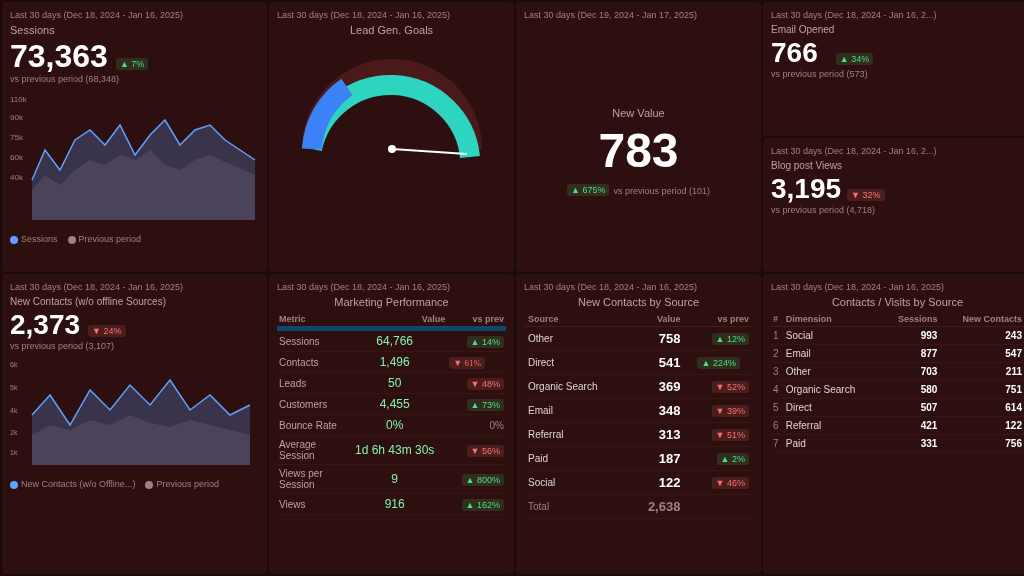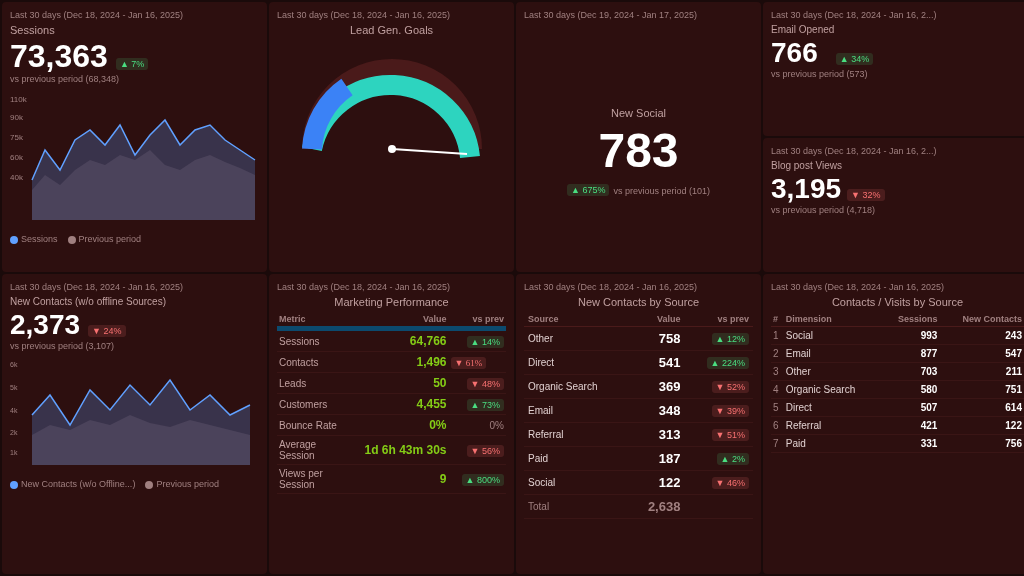--- a/index.html
+++ b/index.html
@@ -149,24 +149,24 @@
       text-align: left;
       padding: 2px 2px;
       border-bottom: 5px solid #0c4a6e;
     }
     .mp-table td {
       padding: 3px 2px;
       font-size: 10px;
       border-bottom: 1px solid #3a1515;
     }
     .mp-table .val-col {
-      text-align: right;
+      text-align: center;
       font-size: 12px;
-      font-weight: bold;
-      color: #84cc16;
+      font-weight: normal;
+      color: #86efac;
     }
     .mp-table .metric-col {
       color: #c0a0a0;
       font-size: 10px;
       width: 65px;
     }
 
     
     .ncs-table {
       width: 100%;
@@ -311,21 +311,21 @@
         <text x="15" y="120" fill="#a08080" font-size="9">31</text>
         <text x="85" y="130" fill="#ffffff" font-size="10" font-weight="bold">614.55%</text>
         <text x="170" y="120" fill="#a08080" font-size="9">3364</text>
       </svg>
     </div>
   </div>
 
   <div class="card newusers-card">
     <div class="card-period">Last 30 days (Dec 19, 2024 - Jan 17, 2025)</div>
     <div class="new-users-center">
-      <div class="card-title">New Social</div>
+      <div class="card-title">New Value</div>
       <div class="big-number-medium" style="font-size:48px;">783</div>
       <div style="margin-top:6px;display:flex;align-items:center;gap:4px;">
         <span class="badge-up">▲ <span>675%</span></span>
         <span class="vs-prev">vs previous period (101)</span>
       </div>
     </div>
   </div>
 
   <div class="emailblog-card">
     <div class="email-sub-card">
@@ -416,20 +416,25 @@
           <tr>
     <td class="metric-col">Average Session</td>
     <td class="val-col">1d 6h 43m 30s</td>
     <td style="text-align:right;"><span class="badge-down">▼ 56%</span></td>
   </tr>
           <tr>
     <td class="metric-col">Views per Session</td>
     <td class="val-col">9</td>
     <td style="text-align:right;"><span class="badge-up">▲ 800%</span></td>
   </tr>
+          <tr>
+    <td class="metric-col">Views</td>
+    <td class="val-col">916</td>
+    <td style="text-align:right;"><span class="badge-up">▲ 162%</span></td>
+  </tr>
         </tbody>
     </table>
   </div>
 
   <div class="card contacts-card">
     <div class="card-period">Last 30 days (Dec 18, 2024 - Jan 16, 2025)</div>
     <div class="card-title">New Contacts by Source</div>
     <table class="ncs-table">
       <thead>
         <tr>
@@ -440,21 +445,21 @@
       </thead>
       <tbody id="ncs-tbody">
           <tr>
     <td>Other</td>
     <td class="val-col">758</td>
     <td style="text-align:right;"><span class="badge-up">▲ 12%</span></td>
   </tr>
           <tr>
     <td>Direct</td>
     <td class="val-col">541</td>
-    <td style="text-align:right;"><span class="badge-up">▲ 224%</span></td>
+    <td style="text-align:center;"><span class="badge-up">▲ 224%</span></td>
   </tr>
           <tr>
     <td>Organic Search</td>
     <td class="val-col">369</td>
     <td style="text-align:right;"><span class="badge-down">▼ 52%</span></td>
   </tr>
           <tr>
     <td>Email</td>
     <td class="val-col">348</td>
     <td style="text-align:right;"><span class="badge-down">▼ 39%</span></td>

